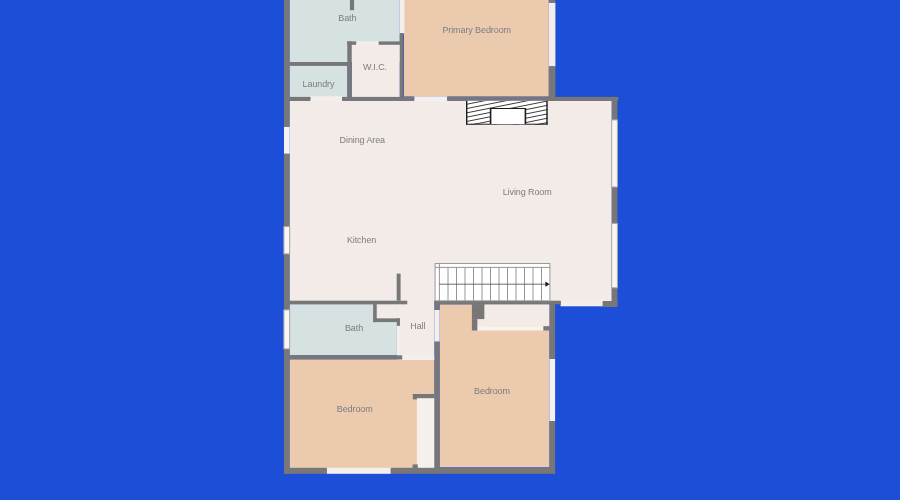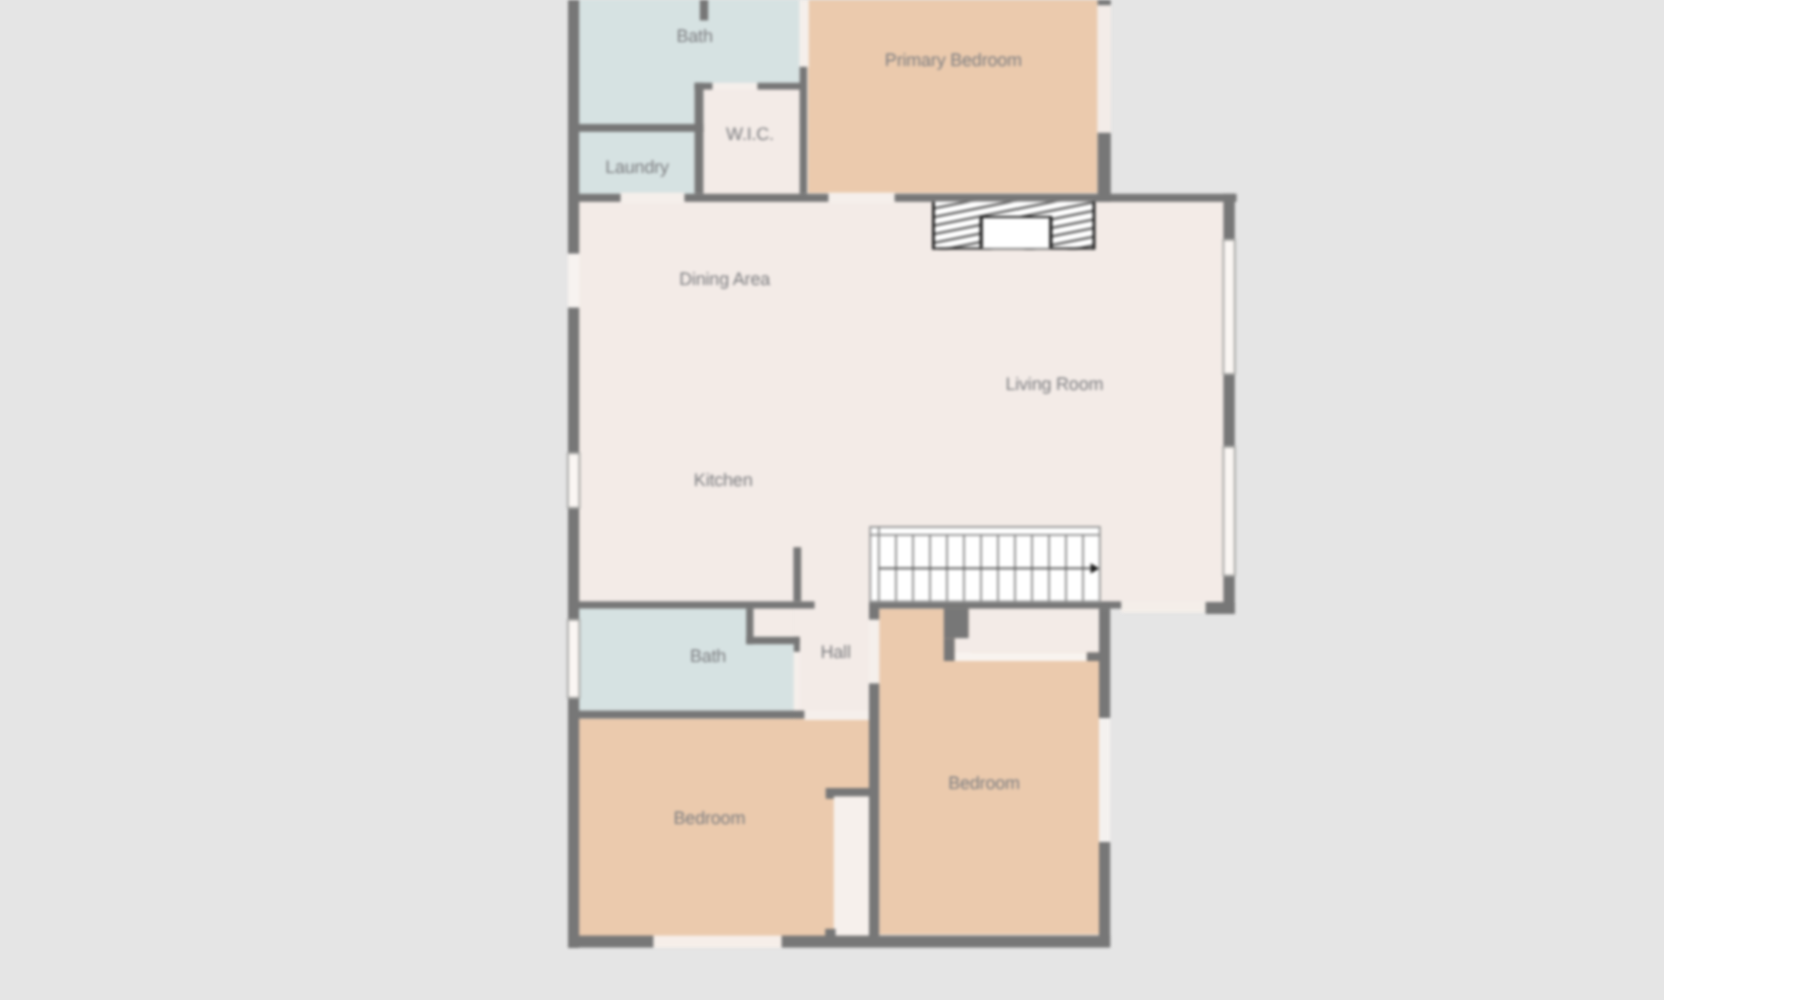--- a/index.html
+++ b/index.html
@@ -1,16 +1,16 @@
 <!DOCTYPE html>
 <html><head>
 <meta charset="utf-8">
 <style>
   html,body{margin:0;padding:0;background:#ffffff;}
-  #plan{position:relative;width:832px;height:500px;background:#e5e5e5;overflow:hidden;}
+  #plan{position:relative;width:900px;height:500px;background:#1d4ed8;overflow:hidden;}
   svg{display:block;}
   text{font-family:"Liberation Sans",sans-serif;fill:#7c7d80;letter-spacing:-0.1px;}
 </style>
 </head>
 <body>
 
 <div id="plan">
 <svg width="900" height="500" viewBox="0 0 900 500" style="filter:blur(0.7px)">
 
   <rect x="289.5" y="0" width="110.3" height="62" fill="#d6e2e2"></rect>

